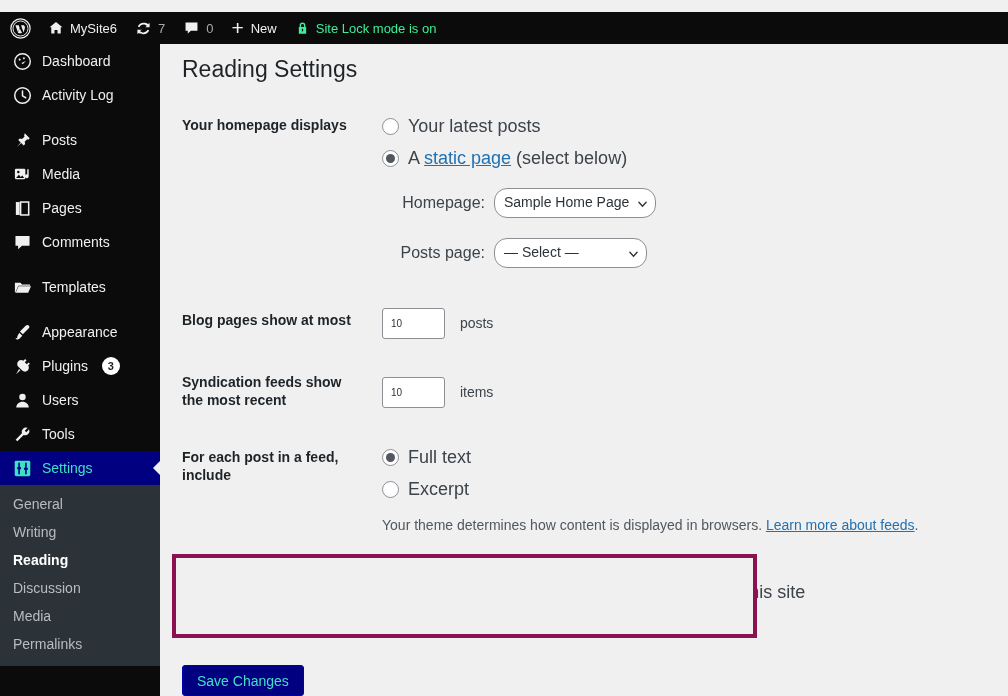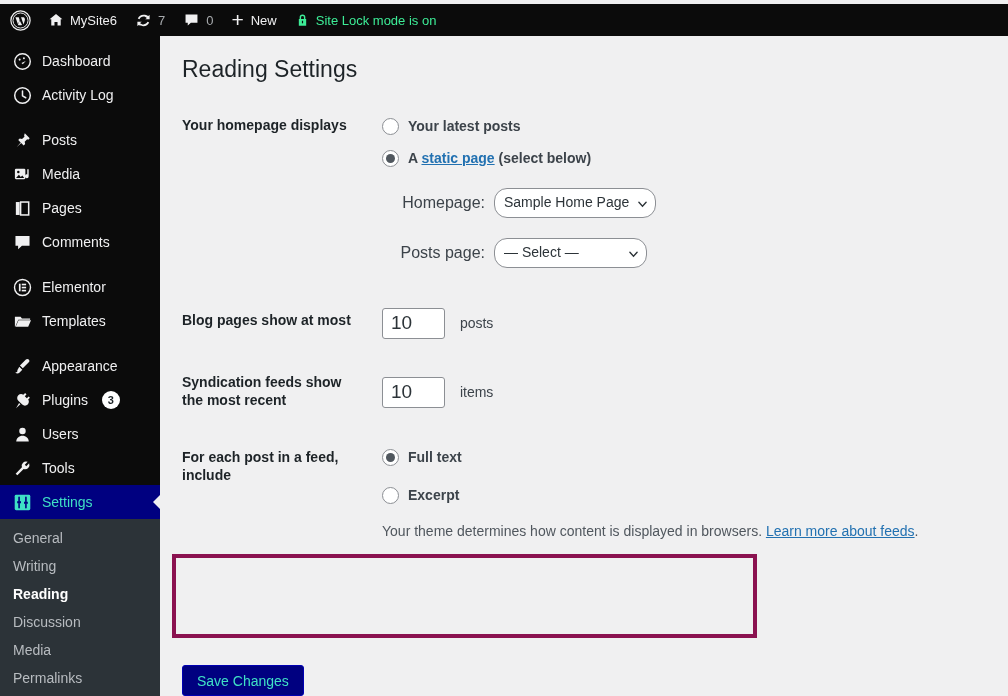--- a/index.html
+++ b/index.html
@@ -7,21 +7,21 @@
     margin: 0; padding: 0;
     width: 1008px; height: 696px;
     overflow: hidden;
     background: #f0f0f1;
     font-family: "Liberation Sans", sans-serif;
     -webkit-font-smoothing: antialiased;
   }
 
   
   #adminbar {
-    position: absolute; top: 4px; left: 0;
+    position: absolute; top: 12px; left: 0;
     width: 1008px; height: 32px;
     background: #0b0b0b;
     display: flex; align-items: center;
     color: #f0f0f1;
     font-size: 13px;
     z-index: 30;
   }
   .ab-item {
     display: flex; align-items: center;
     height: 32px;
@@ -153,21 +153,21 @@
     position: relative;
   }
   .radio.checked::after {
     content: "";
     position: absolute;
     left: 3px; top: 3px;
     width: 9px; height: 9px;
     border-radius: 50%;
     background: #50575e;
   }
-  .radio-label { color: #3c434a; font-size: 14px; font-weight: bold; }
+  .radio-label { color: #3c434a; font-size: 18px; }
   a.wp-link { color: #2271b1; text-decoration: underline; }
 
   
   .select-row {
     display: flex; align-items: center;
     justify-content: flex-start;
     margin-top: 16px;
     padding-left: 0;
   }
   .select-row .sel-label {
@@ -194,21 +194,21 @@
     position: absolute; right: 8px; top: 50%;
     margin-top: -3px;
     width: 9px; height: 9px;
   }
 
   .num-input {
     width: 63px; height: 31px;
     border: 1px solid #8c8f94;
     border-radius: 3px;
     background: #fff;
-    font-size: 19px;
+    font-size: 10px;
     color: #2c3338;
     padding: 0 8px;
     display: inline-flex;
     align-items: center;
     vertical-align: middle;
   }
   .unit { margin-left: 11px; font-size: 14px; color: #3c434a; vertical-align: middle; }
 
   .desc {
     margin-top: 13px;
@@ -374,32 +374,20 @@
     <span class="mi-icon">
       <svg width="19" height="19" viewBox="0 0 20 20">
           <path d="M2.6 3.2h14.8v10.2H9.4L5.4 17v-3.6H2.6z" fill="#f0f0f1"></path>
         </svg>
     </span>
     <span class="mi-label">Comments</span>
   </div>
 
   <div class="menu-sep"></div>
 
-  <div class="menu-item">
-    <span class="mi-icon">
-      <svg width="19" height="19" viewBox="0 0 20 20">
-          <circle cx="10" cy="10" r="8.4" fill="none" stroke="#f0f0f1" stroke-width="1.5"></circle>
-          <rect x="6.2" y="6" width="1.8" height="8" fill="#f0f0f1"></rect>
-          <rect x="9.2" y="6" width="4.6" height="1.7" fill="#f0f0f1"></rect>
-          <rect x="9.2" y="9.2" width="4.6" height="1.7" fill="#f0f0f1"></rect>
-          <rect x="9.2" y="12.4" width="4.6" height="1.7" fill="#f0f0f1"></rect>
-        </svg>
-    </span>
-    <span class="mi-label">Elementor</span>
-  </div>
 
   <div class="menu-item">
     <span class="mi-icon">
       <svg width="19" height="19" viewBox="0 0 20 20">
           <path d="M2 5h6l1.4 1.8H18v1.4H5.6L2.4 15.6 2 15.2z" fill="#f0f0f1"></path>
           <path d="M5.8 8.8H19l-3 6.8H2.8z" fill="#f0f0f1"></path>
         </svg>
     </span>
     <span class="mi-label">Templates</span>
   </div>
@@ -529,21 +517,21 @@
       </td>
     </tr>
 
     <tr>
       <th style="padding-top:26px">For each post in a feed, include</th>
       <td style="padding-top:22px">
         <div class="radio-row">
           <span class="radio checked"></span>
           <span class="radio-label">Full text</span>
         </div>
-        <div class="radio-row" style="margin-top:12px">
+        <div class="radio-row" style="margin-top:6px">
           <span class="radio"></span>
           <span class="radio-label">Excerpt</span>
         </div>
         <div class="desc"><span>Your theme determines how content is displayed in browsers. </span><a class="wp-link" href="#">Learn more about feeds</a><span>.</span></div>
       </td>
     </tr>
 
     <tr>
       <th style="padding-top:34px">Search engine visibility</th>
       <td style="padding-top:32px">

